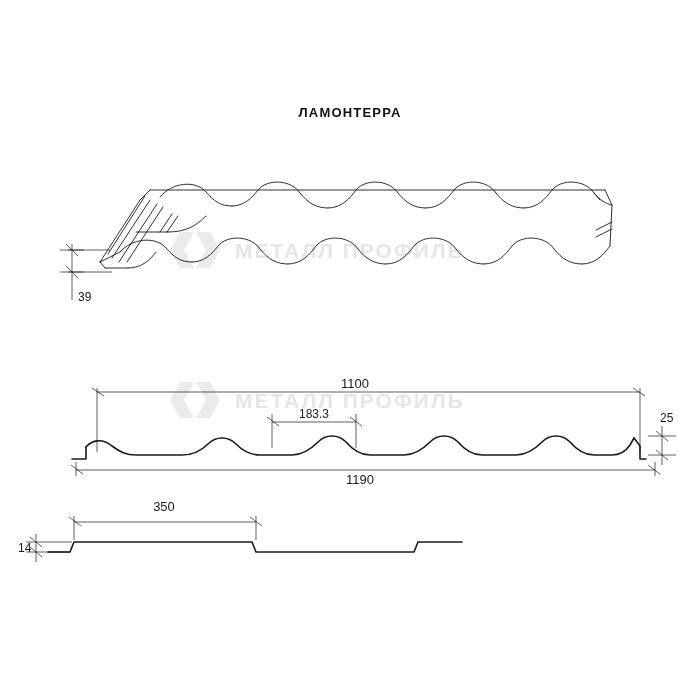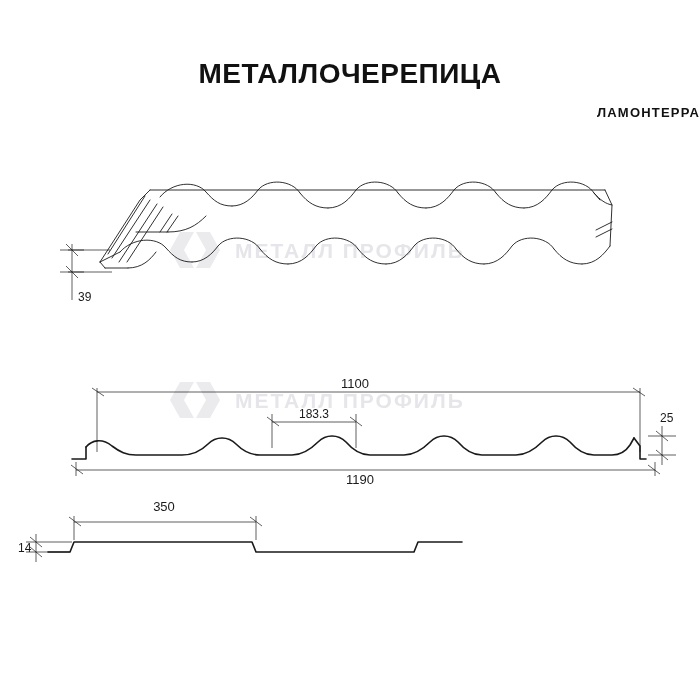--- a/index.html
+++ b/index.html
@@ -29,21 +29,21 @@
     font-size: 28px;
     font-weight: bold;
     letter-spacing: 0.5px;
     color: #111111;
   }
   .subtitle {
     position: absolute;
     left: 0;
     right: 0;
     top: 105px;
-    text-align: right;
+    text-align: center;
     font-size: 13px;
     font-weight: bold;
     letter-spacing: 1.2px;
     color: #111111;
   }
   .drawing {
     position: absolute;
     left: 0;
     top: 0;
     width: 700px;
@@ -62,21 +62,20 @@
     font-size: 21px;
     letter-spacing: 2px;
     fill: #e6e6ea;
   }
 </style>
 </head>
 <body>
 
 <div class="page">
 
-  <div class="title">МЕТАЛЛОЧЕРЕПИЦА</div>
   <div class="subtitle">ЛАМОНТЕРРА</div>
 
   <svg class="drawing" viewBox="0 0 700 700">
 
     <g>
       <g transform="translate(170,232)">
         <path class="wm" d="M0 18 L10 0 L24 0 L14 18 L24 36 L10 36 Z" opacity="0.9"></path>
         <path class="wm" d="M26 0 L40 0 L50 18 L40 36 L26 36 L36 18 Z" opacity="0.9"></path>
       </g>
       <text class="wm-text" x="235" y="258">МЕТАЛЛ ПРОФИЛЬ</text>

